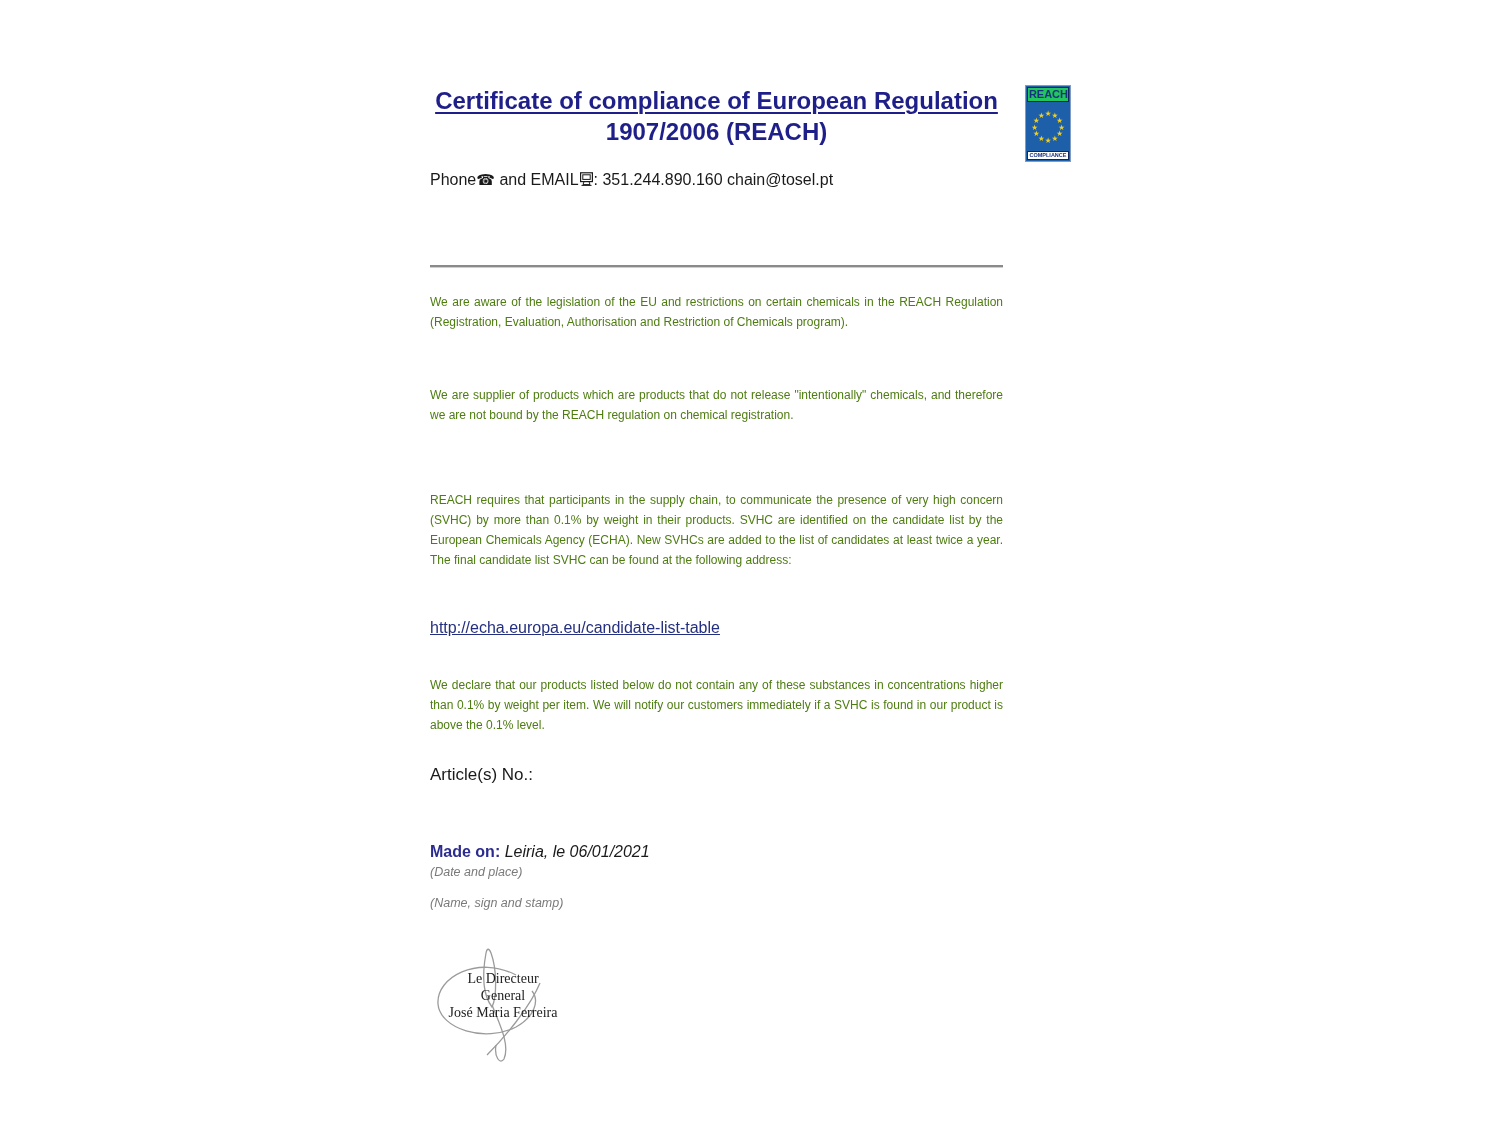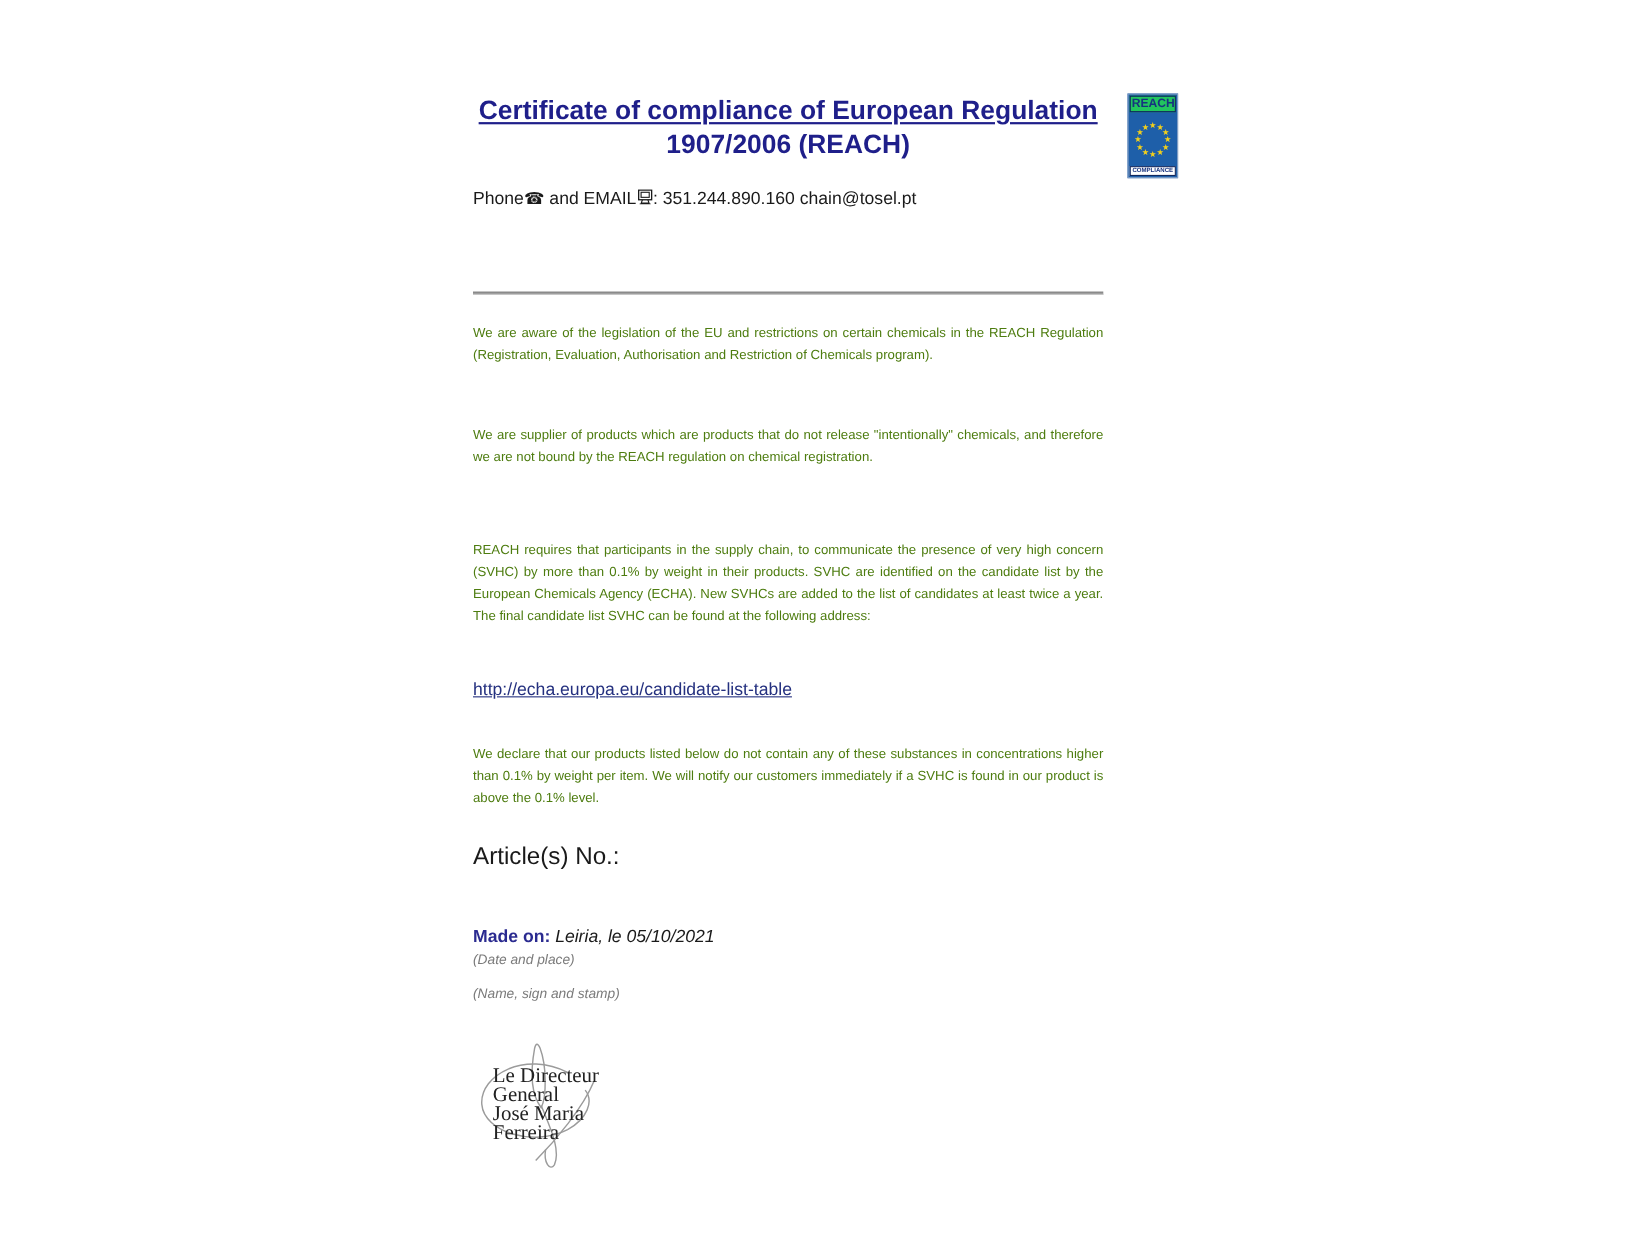--- a/index.html
+++ b/index.html
@@ -38,33 +38,33 @@
 
   
   .para{font-size:12px;line-height:20px;color:#4d7c0f;text-align:justify;margin:0;}
   .p1{top:292px;} .p2{top:385px;} .p3{top:490px;} .p4{top:675px;}
 
   
   .urlline{top:619px;text-align:left;font-size:16px;color:#24307f;}
   .urlline a{color:#24307f;text-decoration:underline;cursor:pointer;}
 
   
-  .article{top:765px;font-size:22px;color:#1a1a1a;}
+  .article{top:765px;font-size:17px;color:#1a1a1a;}
 
   
   .sigblock{font-size:16px;line-height:20px;}
   .made{top:842px;} .mgr{top:893px;}
   .lab{font-weight:bold;color:#2b2b90;}
   .val{font-style:italic;color:#1a1a1a;}
   .cap{font-size:12.5px;font-style:italic;color:#7a7a7a;line-height:16px;margin-top:2px;}
 
   
   .sig-svg{left:428px;top:942px;}
-  .sig-text{left:448px;top:970px;width:110px;
-    font-family:"Liberation Serif","DejaVu Serif",serif;font-size:19px;line-height:17px;color:#222;}
+  .sig-text{left:448px;top:970px;width:110px;text-align:center;
+    font-family:"Liberation Serif","DejaVu Serif",serif;font-size:14px;line-height:17px;color:#222;}
 </style>
 </head>
 <body>
 
 <div class="abs col title">
   <div class="u">Certificate of compliance of European Regulation</div>
   <div>1907/2006 (REACH)</div>
 </div>
 
 <div class="abs logo">
@@ -104,21 +104,21 @@
 
 <div class="abs col urlline">
   <a>http://echa.europa.eu/candidate-list-table</a>
 </div>
 
 <p class="abs col para p4">We declare that our products listed below do not contain any of these substances in concentrations higher than 0.1% by weight per item. We will notify our customers immediately if a SVHC is found in our product is above the 0.1% level.</p>
 
 <div class="abs col article">Article(s) No.:</div>
 
 <div class="abs col sigblock made">
-  <div><span class="lab">Made on:</span><span class="val"> Leiria, le 05/10/2021</span></div>
+  <div><span class="lab">Made on:</span><span class="val"> Leiria, le 06/01/2021</span></div>
   <div class="cap">(Date and place)</div>
 </div>
 
 <div class="abs col sigblock mgr">
   <div class="cap">(Name, sign and stamp)</div>
 </div>
 
 <svg class="abs sig-svg" width="150" height="125" viewBox="0 0 150 125">
   <g fill="none" stroke="#9b9b9b" stroke-width="1.3">
     <path d="M58,11 C54,33 55,53 64,65 C69,55 69,27 63,11 C61,6 59,6 58,11"></path>

